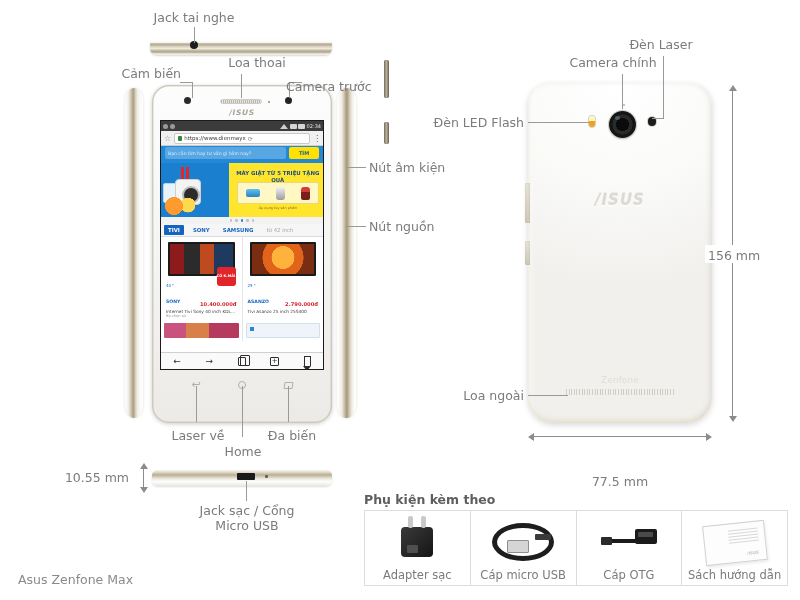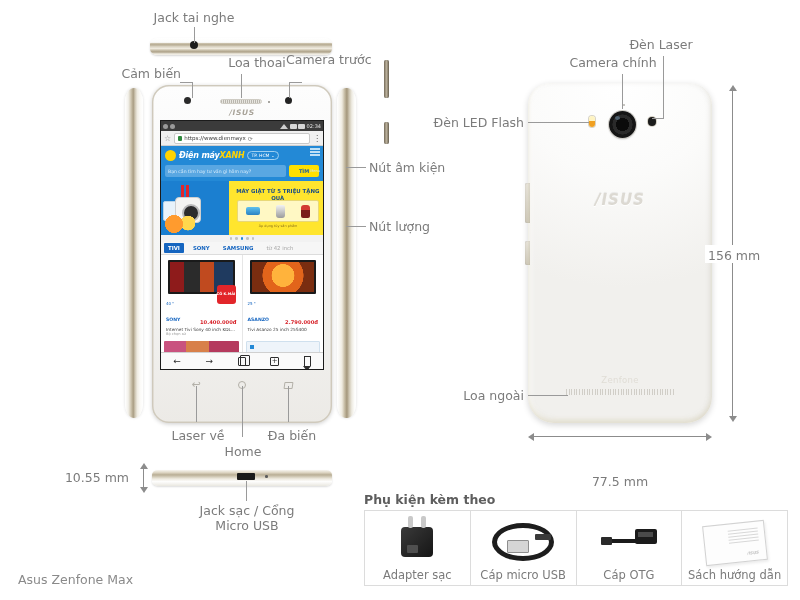--- a/index.html
+++ b/index.html
@@ -364,21 +364,21 @@
 
   <div class="rail rail-left" style="left:125px; top:88px; width:18px; height:330px;"></div>
 
   <div class="rail rail-right" style="left:337px; top:88px; width:19px; height:330px;"></div>
   <div class="rail-btn" style="top:60px; height:38px;"></div>
   <div class="rail-btn" style="top:122px; height:22px;"></div>
 
   <div class="ln h" style="left:346px; top:167px; width:20px;"></div>
   <div class="lbl" style="left:369px; top:160px;">Nút âm kiện</div>
   <div class="ln h" style="left:346px; top:226px; width:20px;"></div>
-  <div class="lbl" style="left:369px; top:219px;">Nút lượng</div>
+  <div class="lbl" style="left:369px; top:219px;">Nút nguồn</div>
 
   <div id="front-phone">
     <div class="fp-sensor"></div>
     <div class="fp-earpiece"></div>
     <div class="fp-dot"></div>
     <div class="fp-cam"></div>
     <div class="fp-logo">/ISUS</div>
 
     <div id="screen">
 
@@ -398,29 +398,20 @@
       <div class="url-bar">
         <span class="star">☆</span>
         <div class="url-chip">
           <span class="lock"></span>
           <span>https://www.dienmayx</span>
           <span class="reload">⟳</span>
         </div>
         <span class="kebab">⋮</span>
       </div>
 
-      <div class="dmx-head">
-        <span class="dmx-bike"></span>
-        <span class="dmx-brand"><span>Điện máy</span><b>XANH</b></span>
-        <span class="dmx-city">TP. HCM ⌄</span>
-        <span class="dmx-menu">
-          <span class="bars"><i></i><i></i><i></i></span>
-          <span class="mtxt">Menu</span>
-        </span>
-      </div>
 
       <div class="dmx-search">
         <div class="dmx-input">Bạn cần tìm hay tư vấn gì hôm nay?</div>
         <div class="dmx-btn">TÌM</div>
       </div>
 
       <div class="banner">
         <div class="ban-box"></div>
         <div class="ban-red"></div>
         <div class="ban-red2"></div>
@@ -507,21 +498,21 @@
 
   <div class="ln v" style="left:192px; top:82px; height:16px;"></div>
   <div class="ln h" style="left:180px; top:82px; width:13px;"></div>
   <div class="lbl r" style="left:181px; top:66px;">Cảm biến</div>
 
   <div class="ln v" style="left:241px; top:74px; height:24px;"></div>
   <div class="lbl c" style="left:257px; top:55px;">Loa thoai</div>
 
   <div class="ln v" style="left:289px; top:82px; height:16px;"></div>
   <div class="ln h" style="left:289px; top:82px; width:13px;"></div>
-  <div class="lbl" style="left:286px; top:52px;">Camera trước</div>
+  <div class="lbl" style="left:286px; top:79px;">Camera trước</div>
 
   <div class="ln v" style="left:196px; top:386px; height:36px;"></div>
   <div class="lbl c" style="left:198px; top:428px;">Laser về</div>
 
   <div class="ln v" style="left:242px; top:386px; height:51px;"></div>
   <div class="lbl c" style="left:243px; top:444px;">Home</div>
 
   <div class="ln v" style="left:288px; top:386px; height:36px;"></div>
   <div class="lbl c" style="left:292px; top:428px;">Đa biến</div>
 

